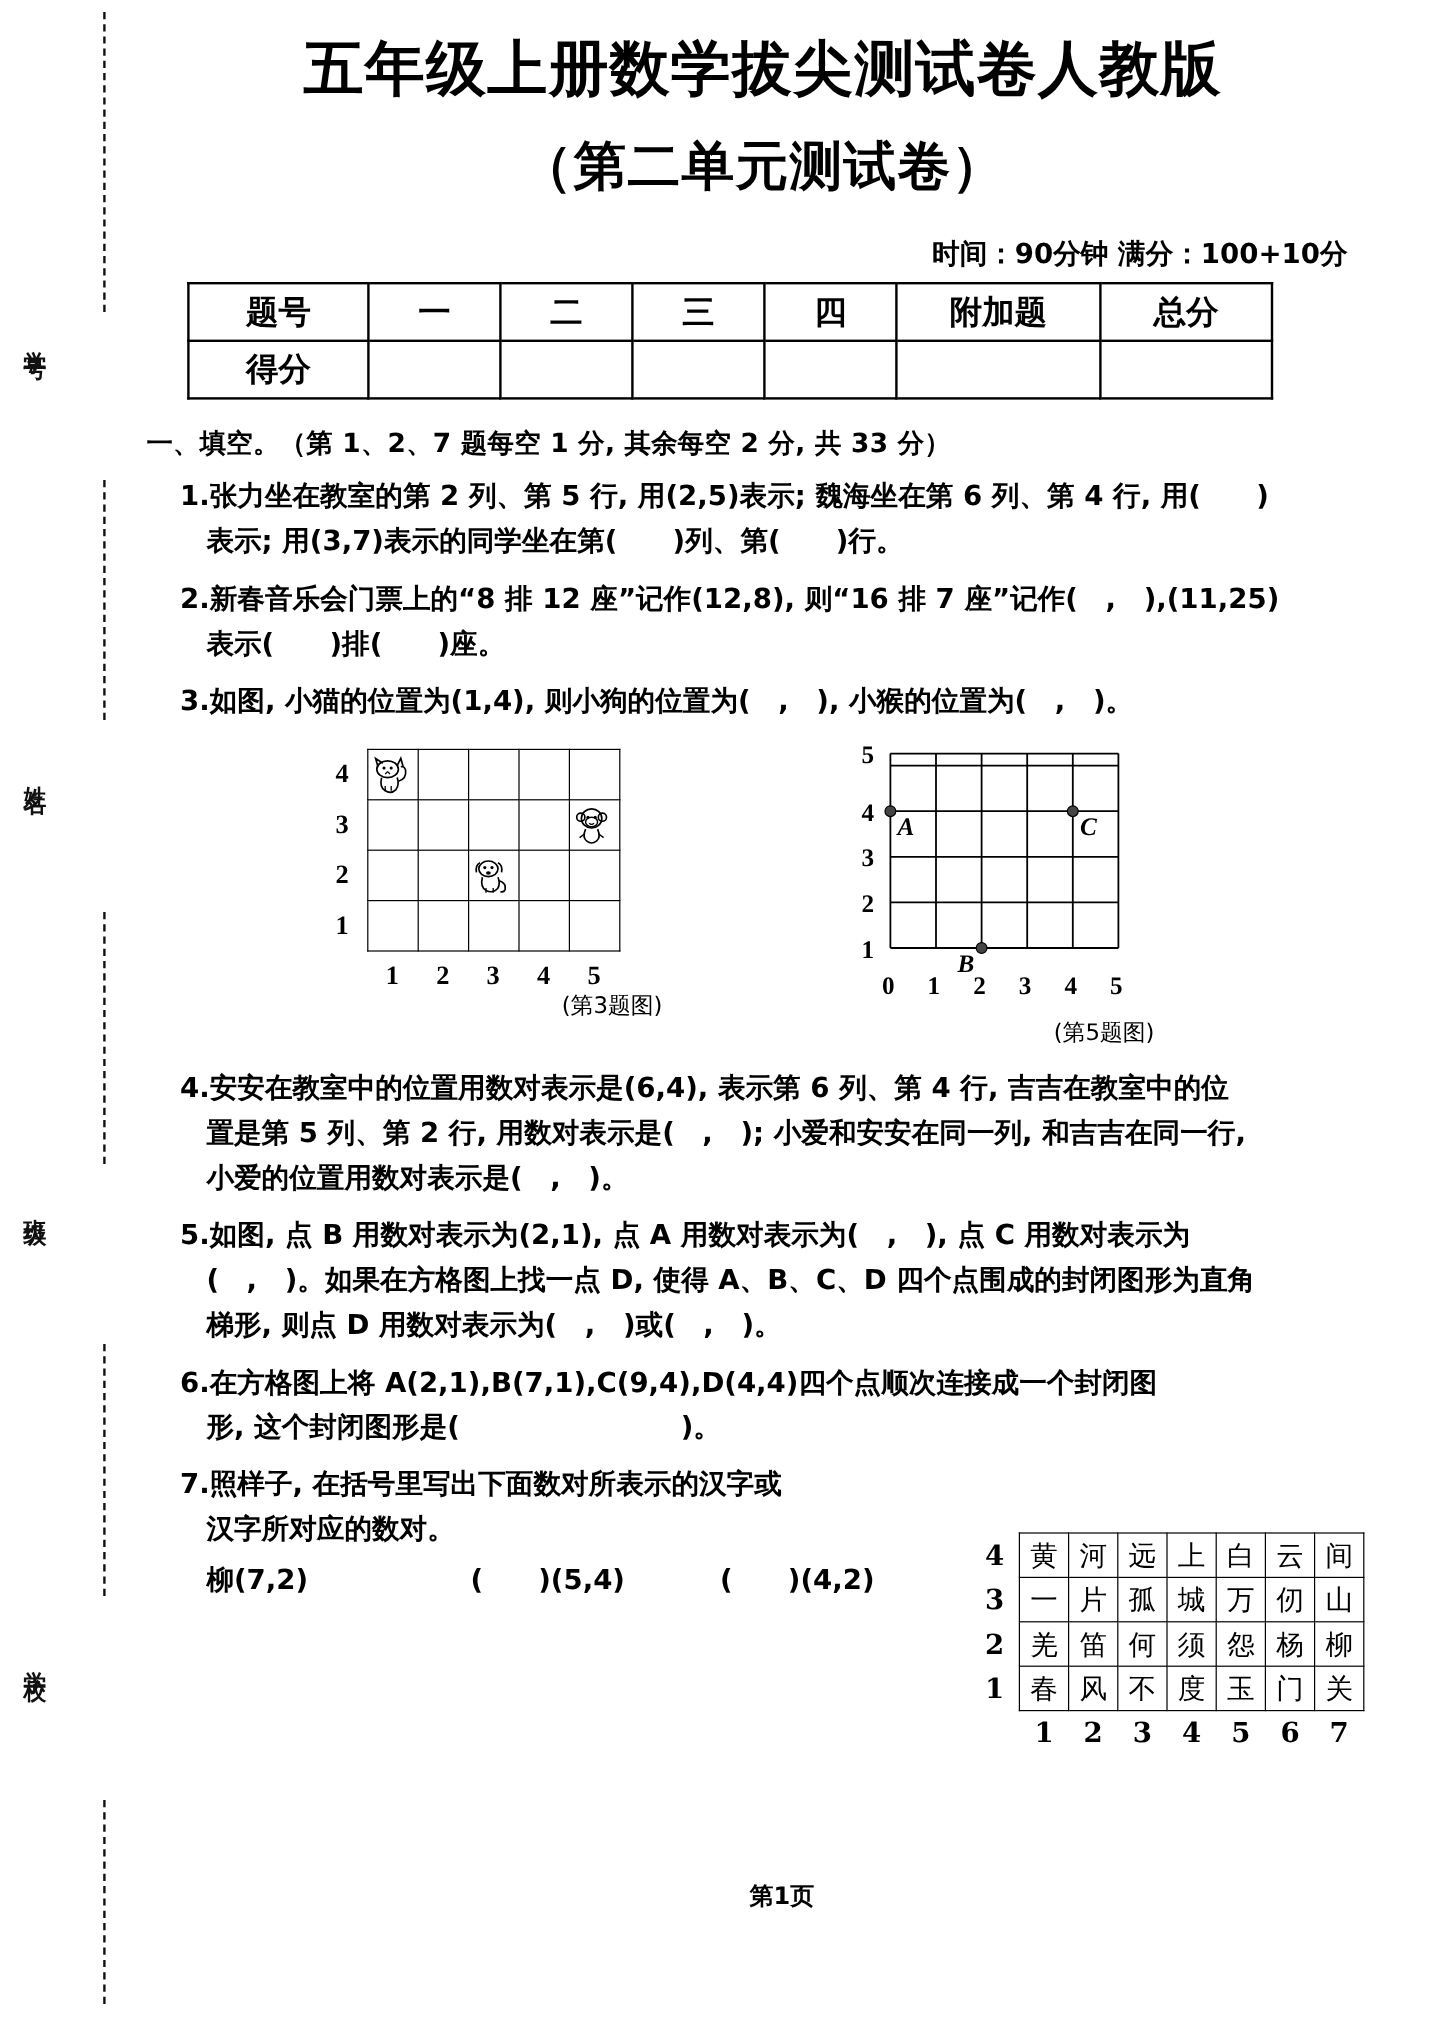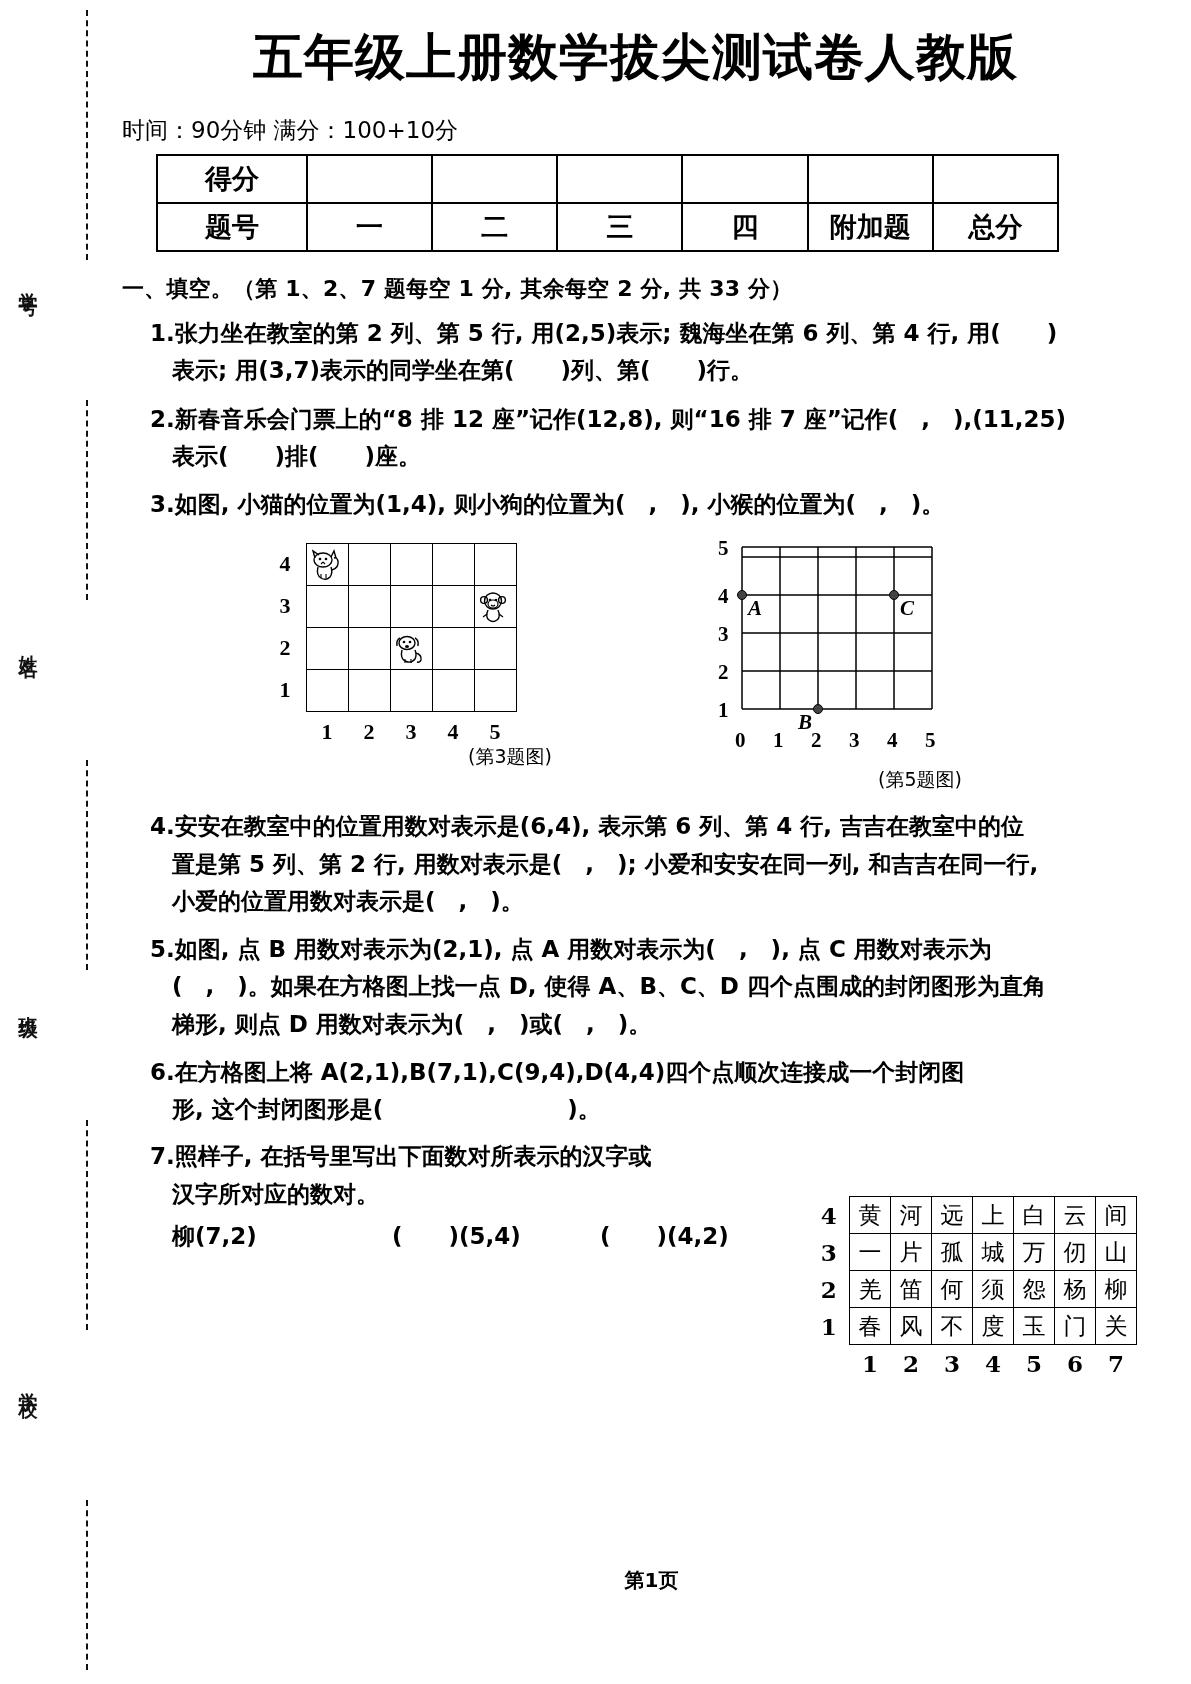--- a/index.html
+++ b/index.html
@@ -50,23 +50,24 @@
   h2.subtitle {
     margin:22px 0 0 0;
     text-align:center;
     font-family:"DejaVu Sans","Liberation Sans",sans-serif;
     font-weight:bold;
     font-size:44px;
     letter-spacing:1px;
   }
   .meta {
     margin:28px 26px 8px 0;
+    text-align:right;
     font-family:"DejaVu Sans","Liberation Sans",sans-serif;
     font-size:23px;
-    font-weight:400;
+    font-weight:700;
   }
 
   
   table.score {
     border-collapse:collapse;
     width:903px;
     margin:6px 0 0 34px;
     table-layout:fixed;
   }
   table.score td {
@@ -190,41 +191,42 @@
 
   <div class="vlabel" style="top:278px;">学号：</div>
   <div class="vlabel" style="top:640px;">姓名：</div>
   <div class="vlabel" style="top:1000px;">班级：</div>
   <div class="vlabel" style="top:1378px;">学校：</div>
 </div>
 
 <div class="page">
 
   <h1 class="title">五年级上册数学拔尖测试卷人教版</h1>
+  <h2 class="subtitle">（第二单元测试卷）</h2>
   <div class="meta">时间：90分钟 满分：100+10分</div>
 
   <table class="score">
     <tbody>
         <tr>
-      <td class="hlabel">得分</td>
-      <td></td>
-      <td></td>
-      <td></td>
-      <td></td>
-      <td></td>
-      <td></td>
-    </tr>
-    <tr>
       <td class="hlabel">题号</td>
       <td class="c1">一</td>
       <td class="c2">二</td>
       <td class="c3">三</td>
       <td class="c4">四</td>
       <td class="cadd">附加题</td>
       <td class="ctot">总分</td>
+    </tr>
+    <tr>
+      <td class="hlabel">得分</td>
+      <td></td>
+      <td></td>
+      <td></td>
+      <td></td>
+      <td></td>
+      <td></td>
     </tr>
   </tbody>
     </table>
 
   <div class="section-head">一、填空。（第 1、2、7 题每空 1 分, 其余每空 2 分, 共 33 分）</div>
 
   <div class="q">
     <span class="ln ln0"><span class="num">1.</span><span>张力坐在教室的第 2 列、第 5 行, 用(2,5)表示; 魏海坐在第 6 列、第 4 行, 用(　　)</span></span>
     <span class="ln">表示; 用(3,7)表示的同学坐在第(　　)列、第(　　)行。</span>
   </div>

